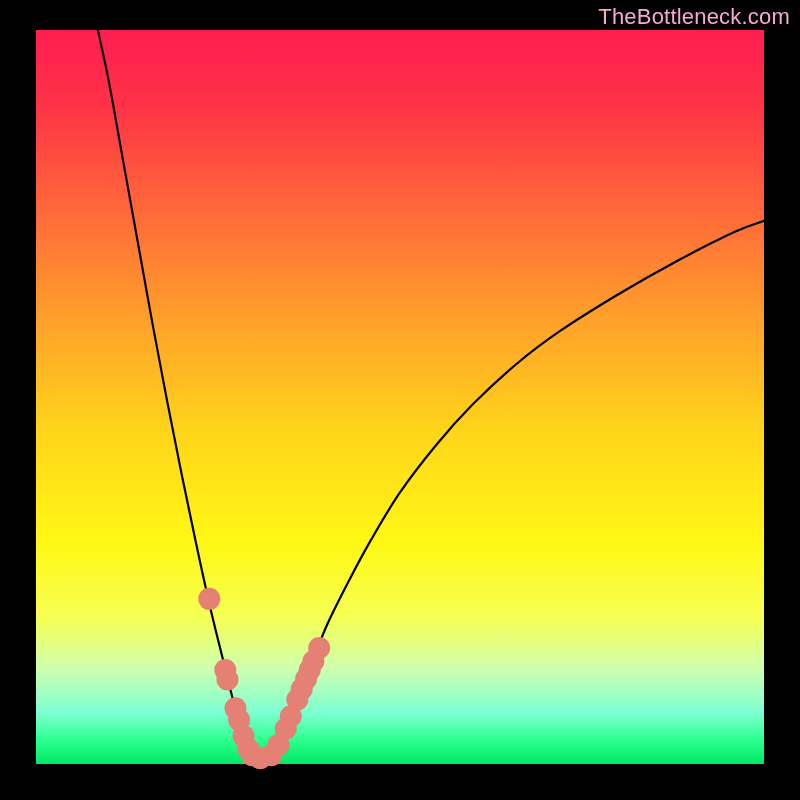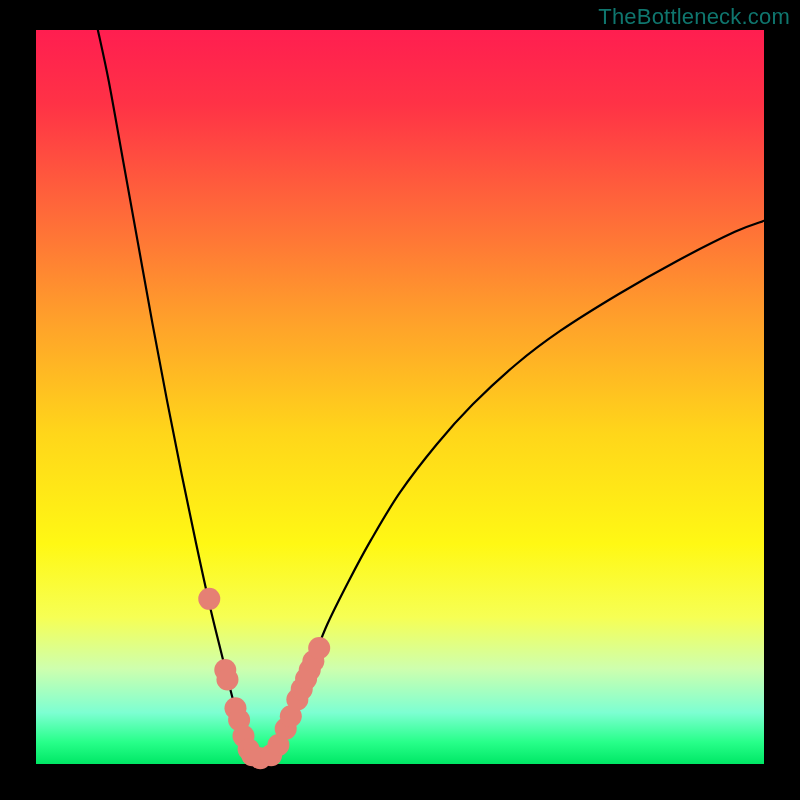--- a/index.html
+++ b/index.html
@@ -19,21 +19,21 @@
   svg {
     display: block;
     position: absolute;
     top: 0;
     left: 0;
   }
   .watermark {
     position: absolute;
     top: 4px;
     right: 10px;
-    color: #0f766e;
+    color: #f9a8d4;
     font-size: 22px;
     letter-spacing: 0.2px;
     font-weight: 400;
     user-select: none;
   }
 </style>
 </head>
 <body>
 
 <div class="canvas-wrap">

